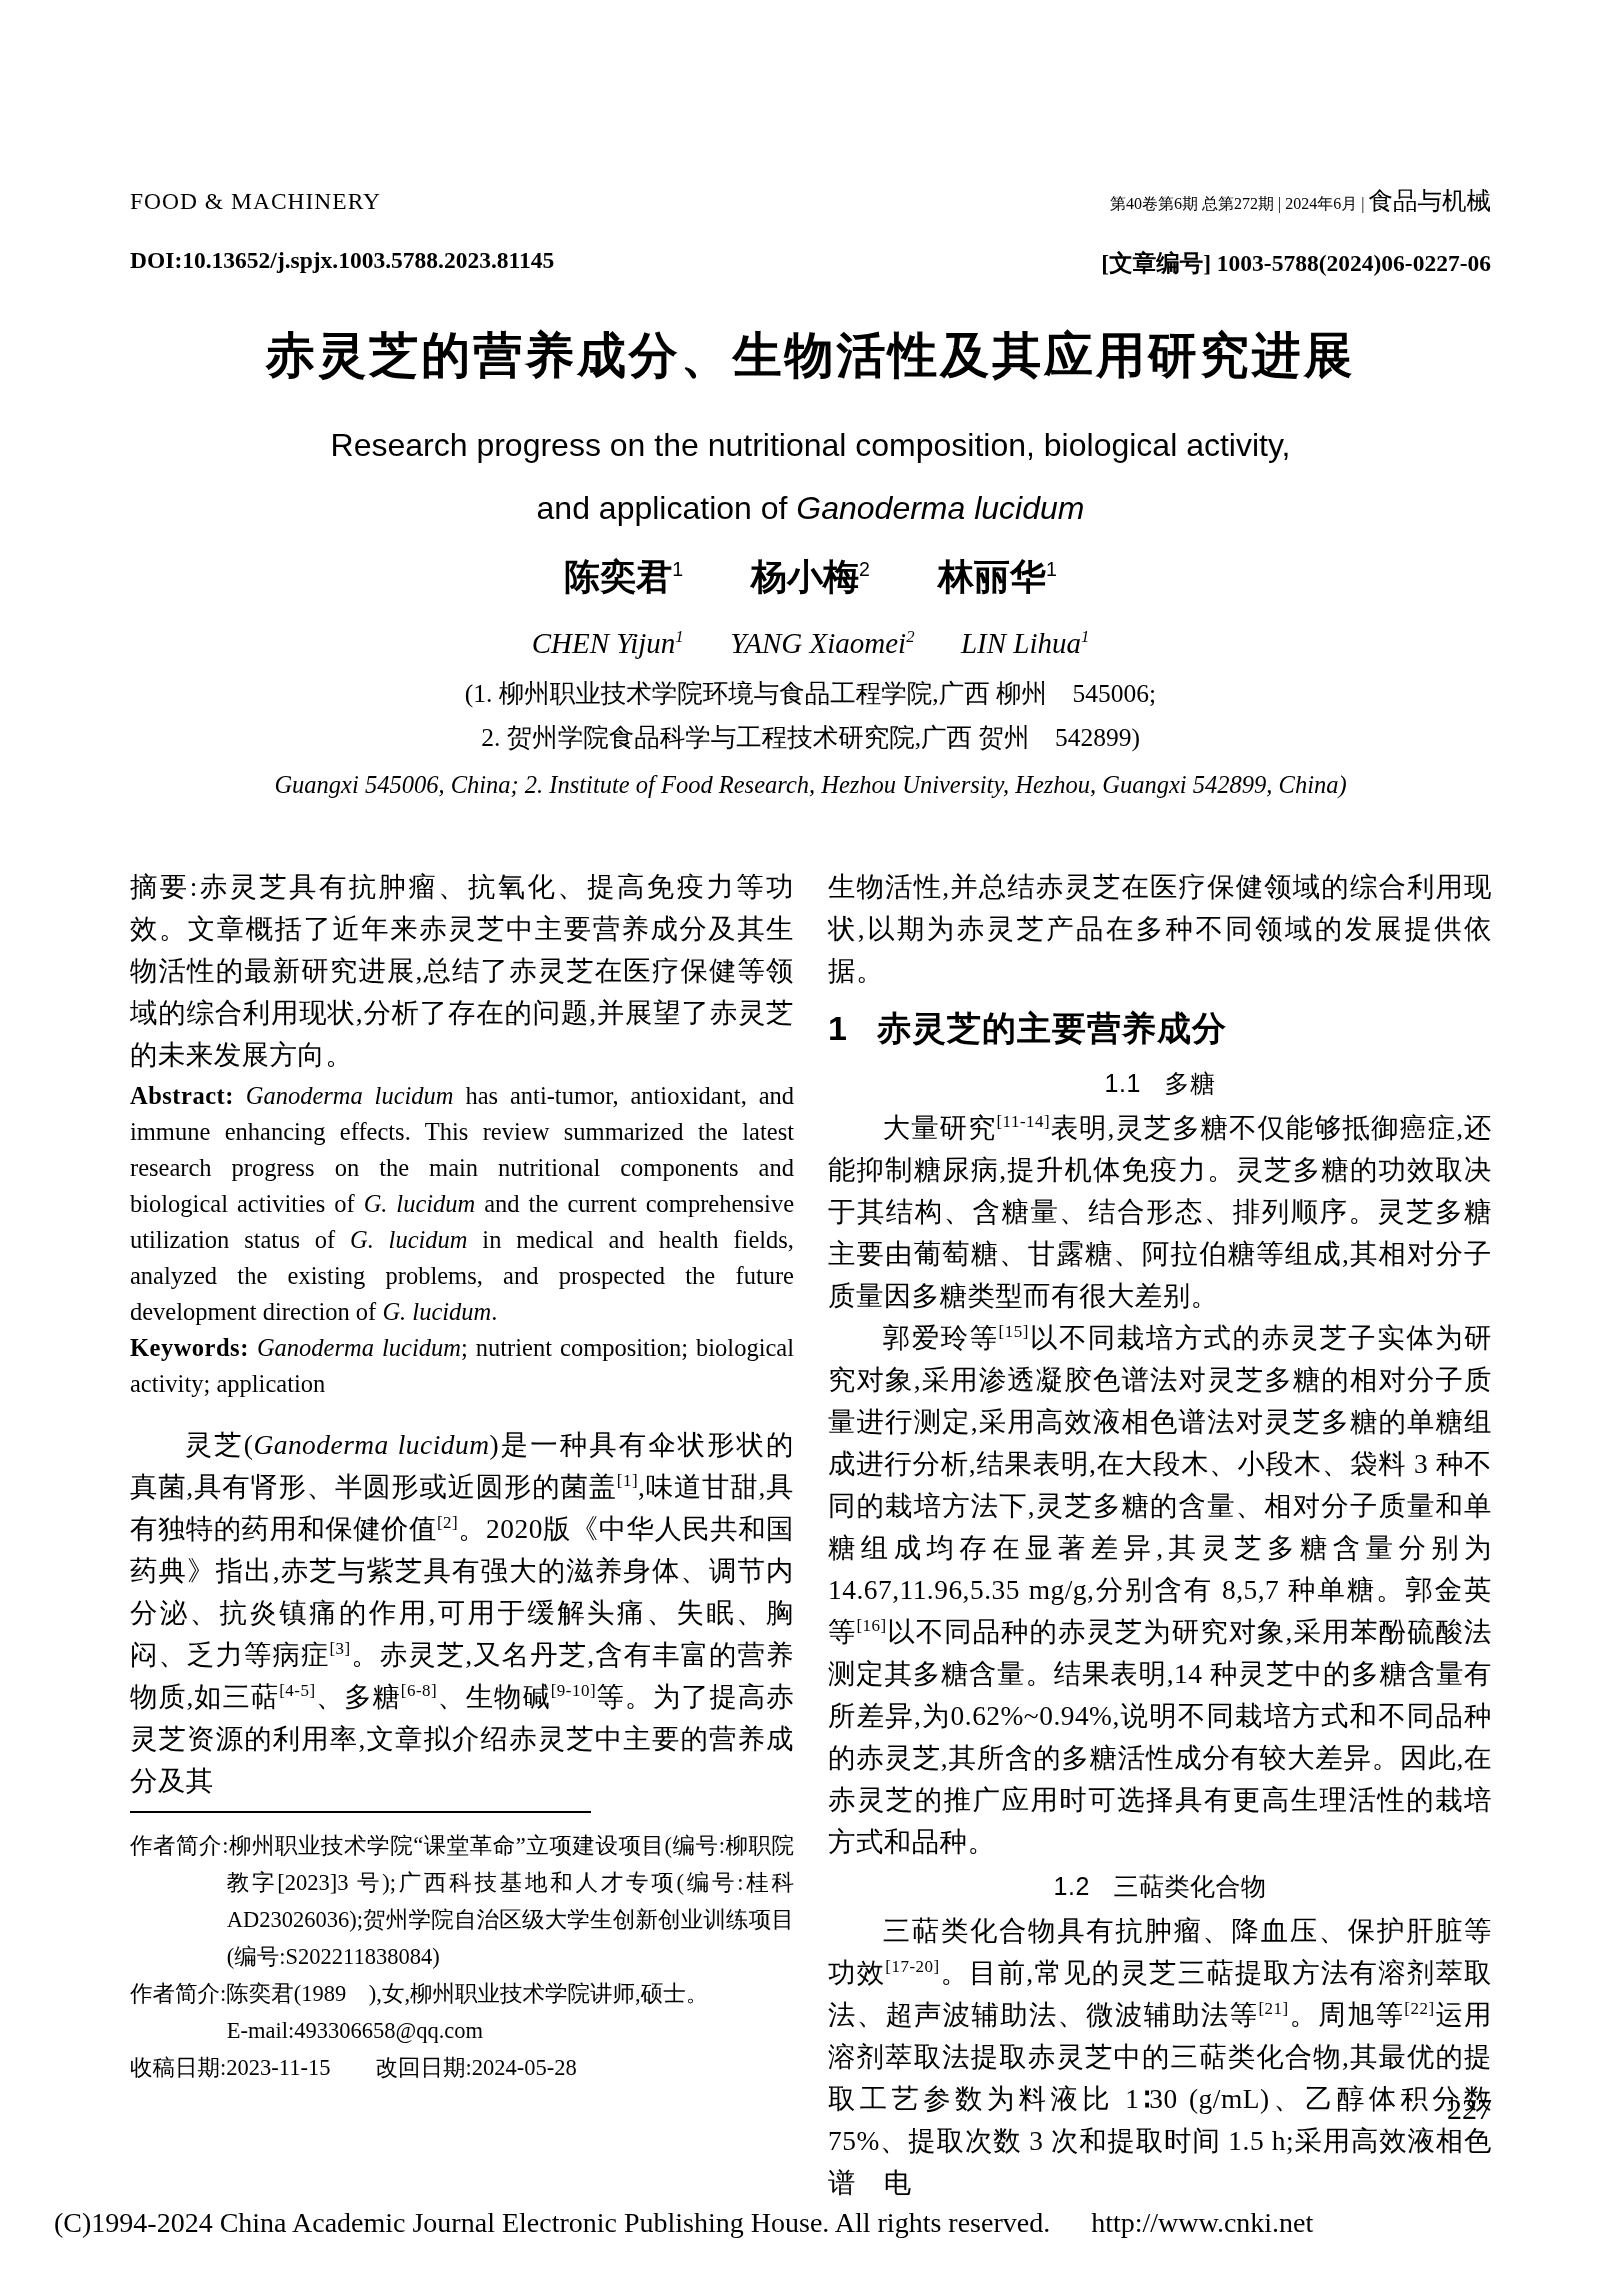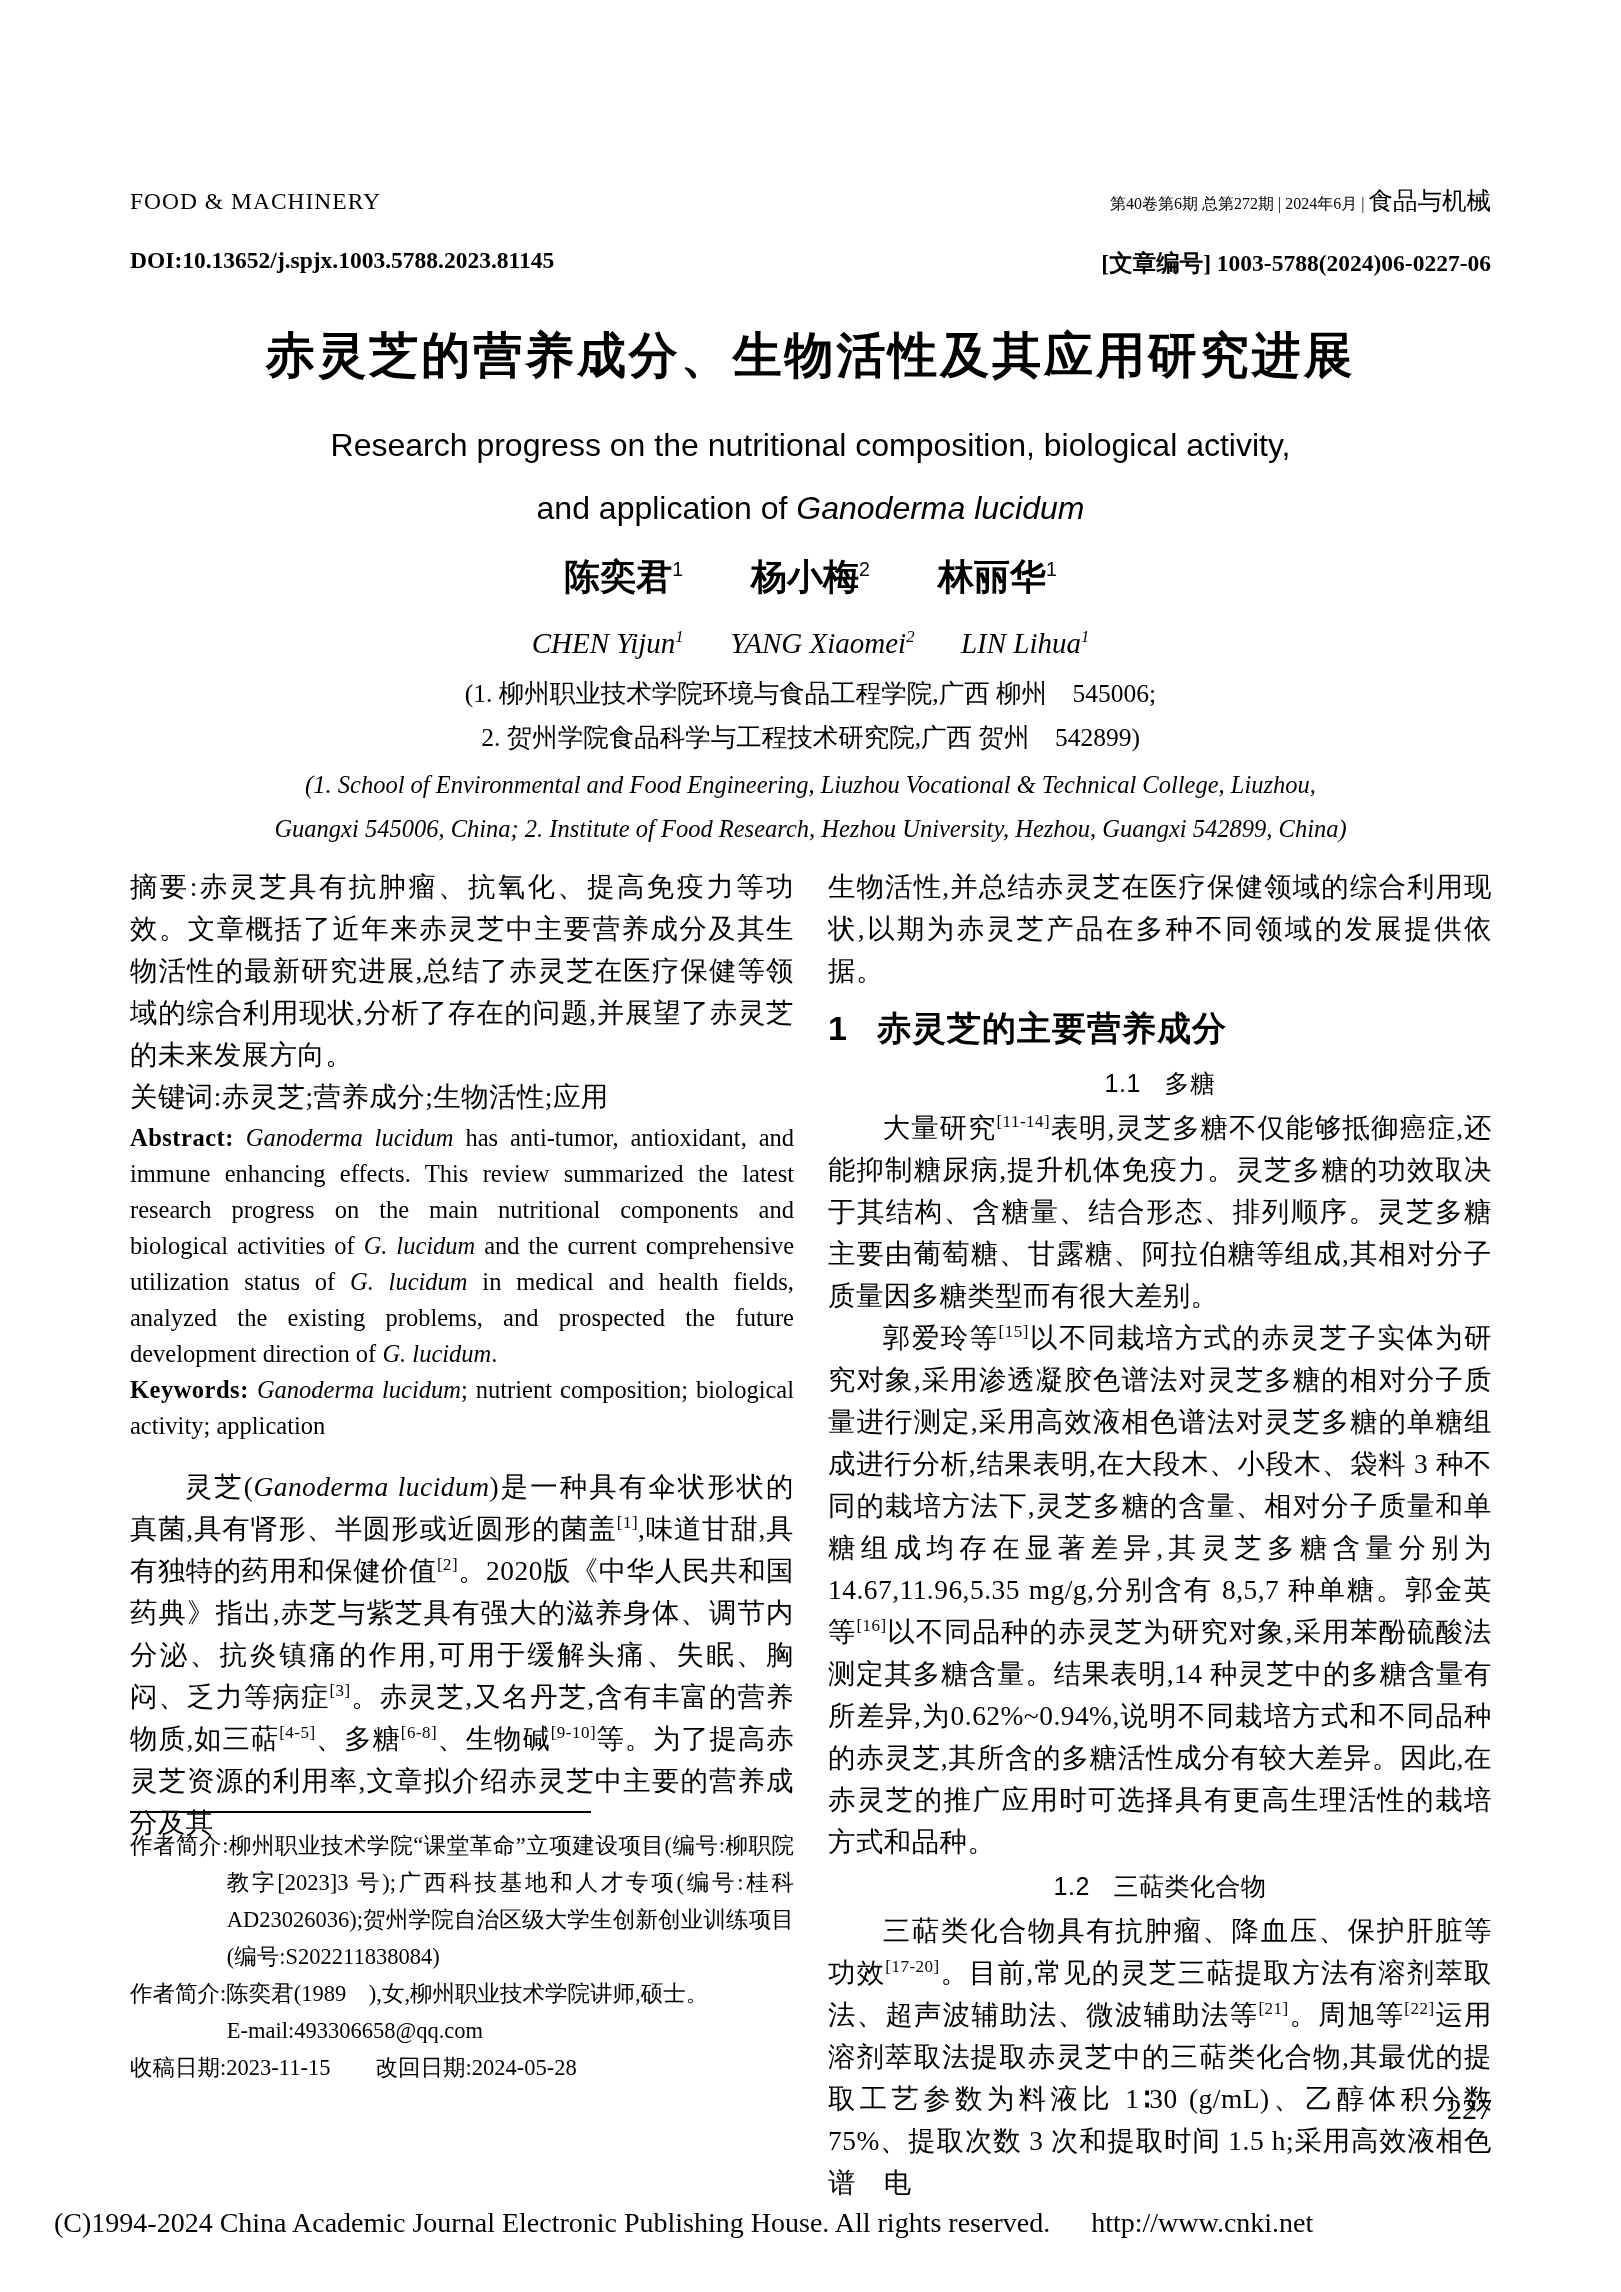--- a/index.html
+++ b/index.html
@@ -82,27 +82,25 @@
     <span class="author"><span>YANG Xiaomei</span><sup>2</sup></span>
     <span class="author"><span>LIN Lihua</span><sup>1</sup></span>
   </div>
 
   <div class="affil-cn">
     <div>(1. 柳州职业技术学院环境与食品工程学院,广西 柳州　545006;</div>
     <div>2. 贺州学院食品科学与工程技术研究院,广西 贺州　542899)</div>
   </div>
 
   <div class="affil-en">
-    <div>(1. School of Environmental and Food Engineering, Liuzhou Vocational &amp; Technical College, Liuzhou,</div>
     <div>Guangxi 545006, China; 2. Institute of Food Research, Hezhou University, Hezhou, Guangxi 542899, China)</div>
   </div>
 
   <div class="col col-left">
     <p><span>摘要:</span><span>赤灵芝具有抗肿瘤、抗氧化、提高免疫力等功效。文章概括了近年来赤灵芝中主要营养成分及其生物活性的最新研究进展,总结了赤灵芝在医疗保健等领域的综合利用现状,分析了存在的问题,并展望了赤灵芝的未来发展方向。</span></p>
-    <p><span>关键词:</span><span>赤灵芝;营养成分;生物活性;应用</span></p>
     <p class="en-block abs-en"><b>Abstract:</b><span> <i>Ganoderma lucidum</i> has anti-tumor, antioxidant, and immune enhancing effects. This review summarized the latest research progress on the main nutritional components and biological activities of <i>G. lucidum</i> and the current comprehensive utilization status of <i>G. lucidum</i> in medical and health fields, analyzed the existing problems, and prospected the future development direction of <i>G. lucidum</i>.</span></p>
     <p class="en-block"><b>Keywords:</b><span> <i>Ganoderma lucidum</i>; nutrient composition; biological activity; application</span></p>
     <p class="indent intro">灵芝(<i>Ganoderma lucidum</i>)是一种具有伞状形状的真菌,具有肾形、半圆形或近圆形的菌盖<sup>[1]</sup>,味道甘甜,具有独特的药用和保健价值<sup>[2]</sup>。2020版《中华人民共和国药典》指出,赤芝与紫芝具有强大的滋养身体、调节内分泌、抗炎镇痛的作用,可用于缓解头痛、失眠、胸闷、乏力等病症<sup>[3]</sup>。赤灵芝,又名丹芝,含有丰富的营养物质,如三萜<sup>[4-5]</sup>、多糖<sup>[6-8]</sup>、生物碱<sup>[9-10]</sup>等。为了提高赤灵芝资源的利用率,文章拟介绍赤灵芝中主要的营养成分及其</p>
   </div>
 
   <div class="col col-right">
     <p>生物活性,并总结赤灵芝在医疗保健领域的综合利用现状,以期为赤灵芝产品在多种不同领域的发展提供依据。</p>
     <h2 class="sec"><span class="sec-num">1</span><span>赤灵芝的主要营养成分</span></h2>
     <h3 class="subsec"><span class="subsec-num">1.1</span><span>多糖</span></h3>
     <p class="indent">大量研究<sup>[11-14]</sup>表明,灵芝多糖不仅能够抵御癌症,还能抑制糖尿病,提升机体免疫力。灵芝多糖的功效取决于其结构、含糖量、结合形态、排列顺序。灵芝多糖主要由葡萄糖、甘露糖、阿拉伯糖等组成,其相对分子质量因多糖类型而有很大差别。</p>

